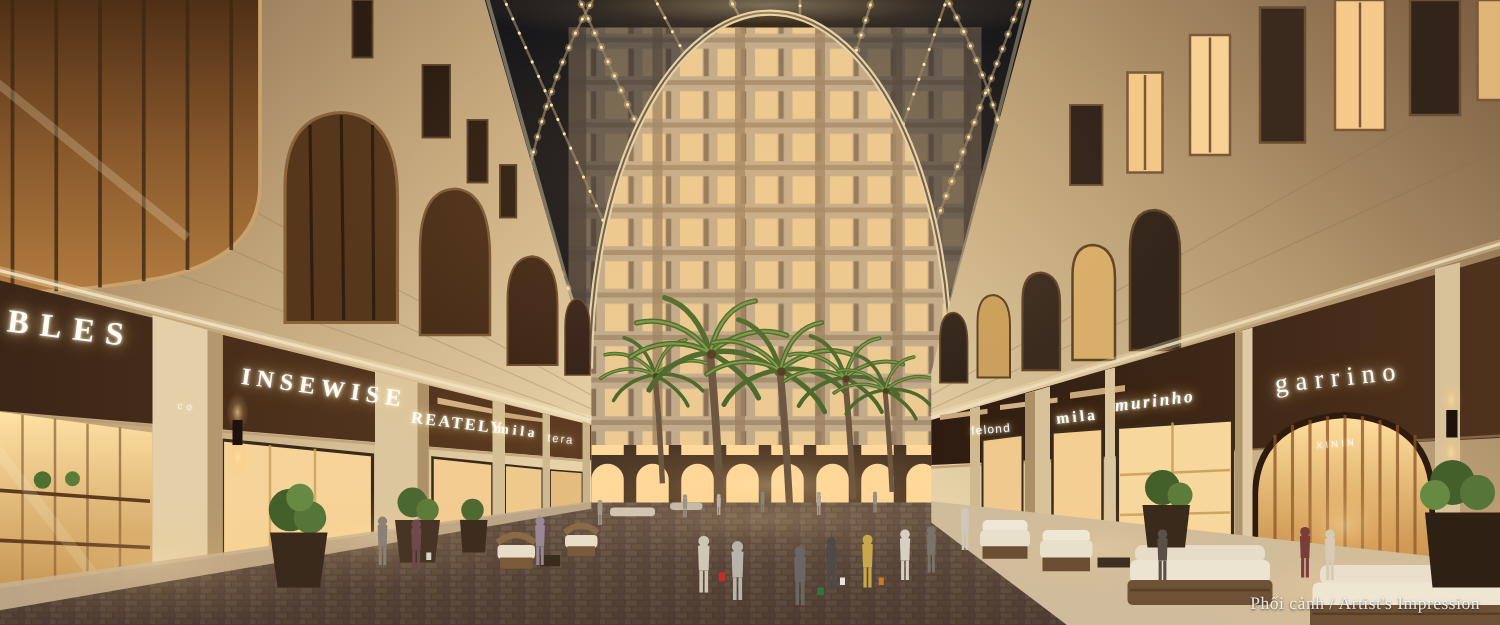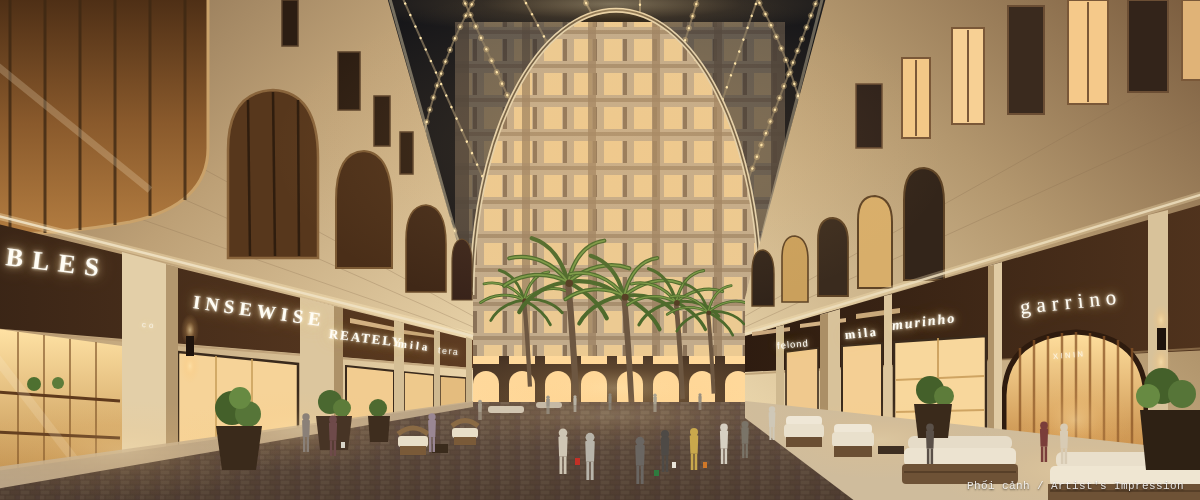--- a/index.html
+++ b/index.html
@@ -1,22 +1,22 @@
 <!DOCTYPE html>
 <html><head>
 <meta charset="utf-8">
 <style>
   html,body{margin:0;padding:0;background:#0e0b08;}
   .scene{position:relative;width:1200px;height:500px;overflow:hidden;background:#15110d;font-family:"Liberation Sans",sans-serif;}
   .scene svg{position:absolute;left:0;top:0;}
   .sign{position:absolute;color:#fffdf5;font-family:"Liberation Serif",serif;font-weight:600;white-space:nowrap;transform-origin:left center;
         text-shadow:0 0 3px rgba(255,248,230,.95),0 0 9px rgba(255,228,170,.75),0 0 20px rgba(255,212,150,.45);}
   .sign.small{font-weight:400;font-family:"Liberation Sans",sans-serif;}
-  .watermark{position:absolute;right:16px;bottom:8px;font-size:11px;letter-spacing:.4px;color:rgba(255,255,255,.85);
-        font-family:Liberation Mono, monospace;text-shadow:0 1px 2px rgba(0,0,0,.65);}
+  .watermark{position:absolute;right:16px;bottom:8px;font-size:14px;letter-spacing:.4px;color:rgba(255,255,255,.85);
+        font-family:Liberation Serif, serif;text-shadow:0 1px 2px rgba(0,0,0,.65);}
   .rib{stroke:#8f7f64;stroke-width:2;fill:none;opacity:.7;}
   .dots{stroke:#ffe9b0;stroke-width:2.4;fill:none;stroke-linecap:round;stroke-dasharray:0.1 12.5;}
   .dotsGlow{stroke:rgba(255,220,150,.3);stroke-width:6;fill:none;stroke-linecap:round;stroke-dasharray:0.1 12.5;}
 </style>
 </head>
 <body>
 
 <div class="scene">
 <svg width="1200" height="500" viewBox="0 0 1200 500">
   <defs>

